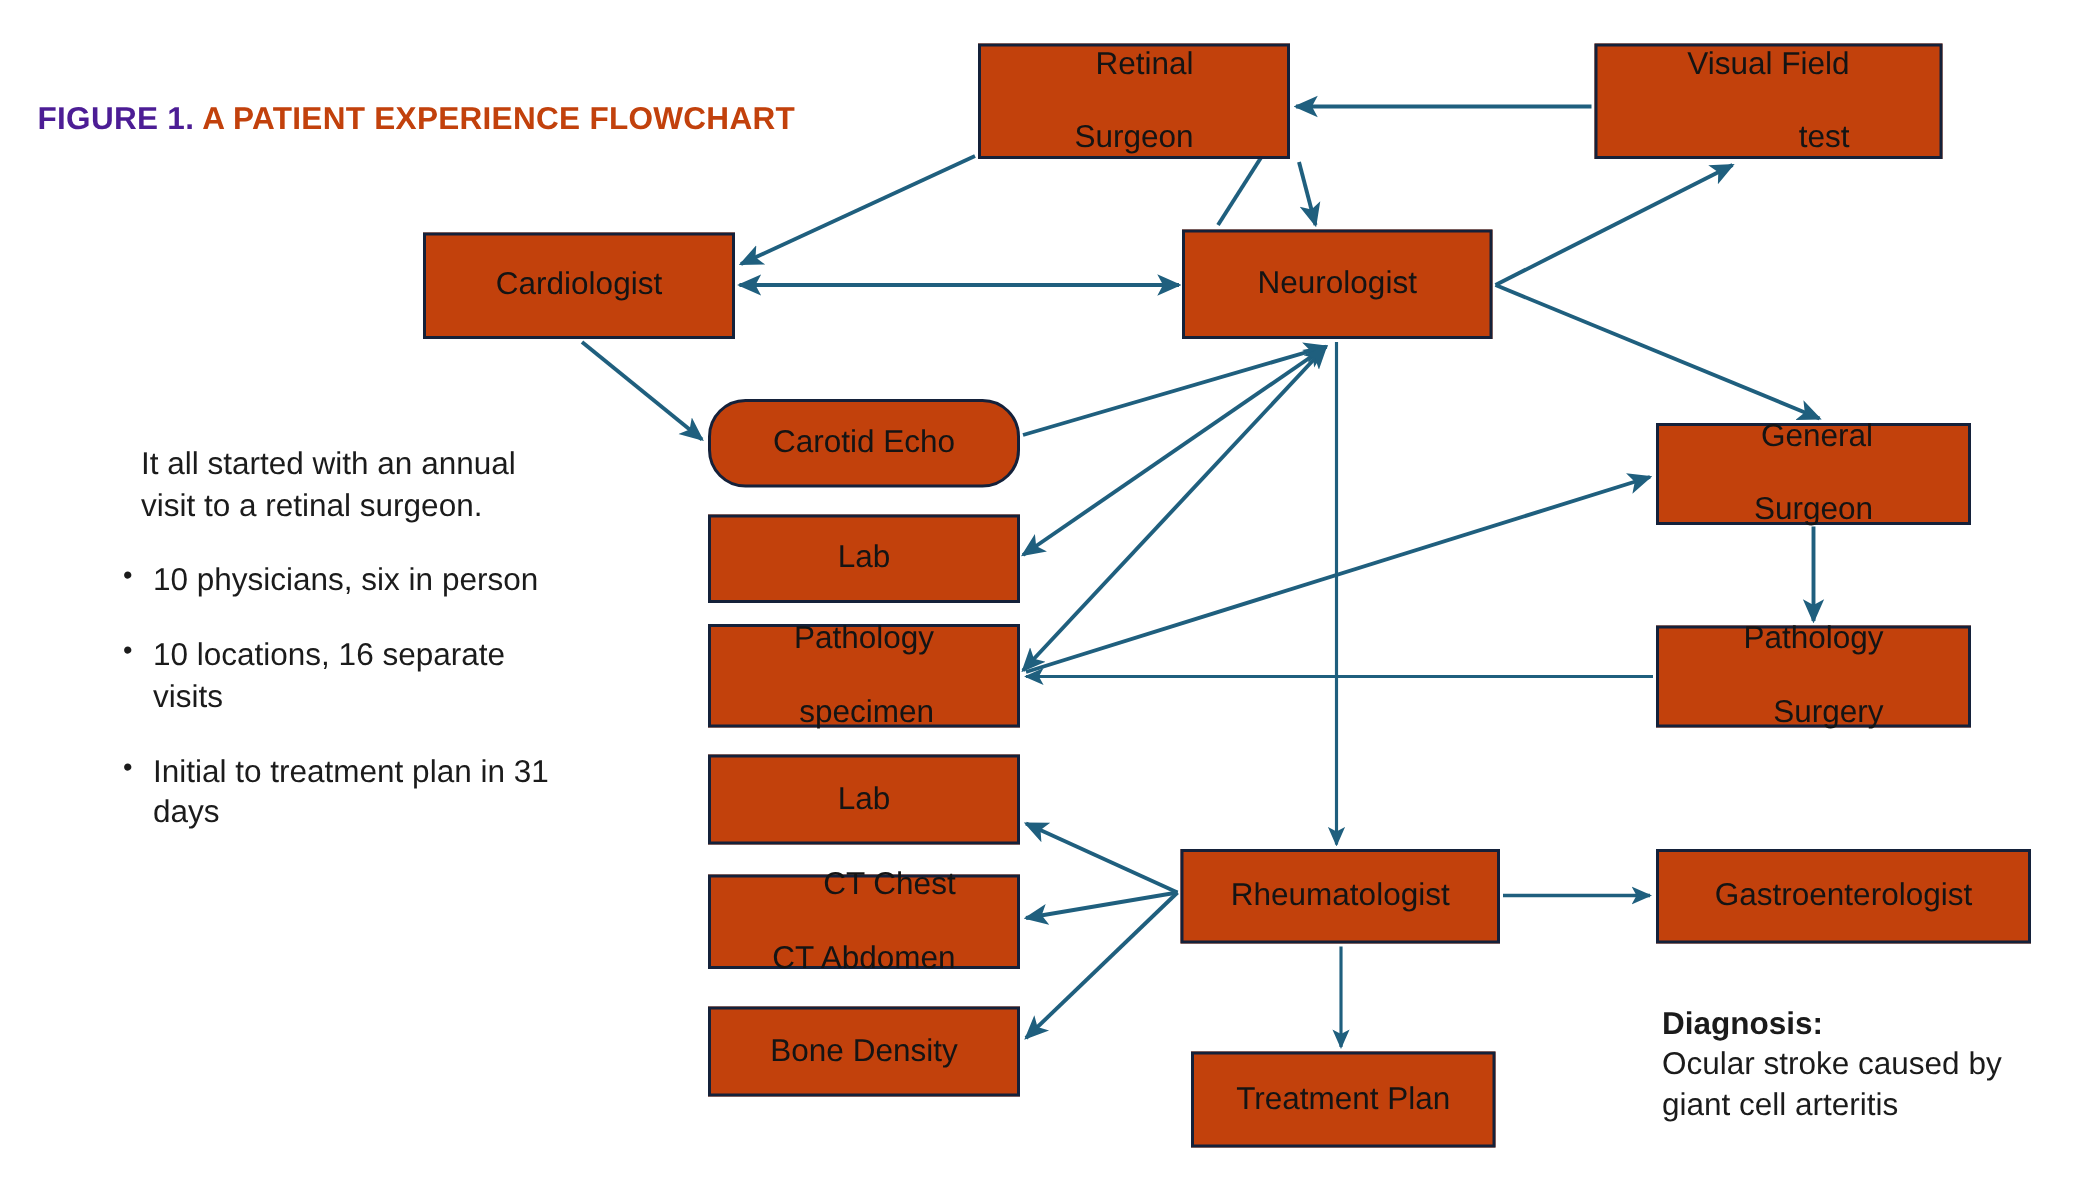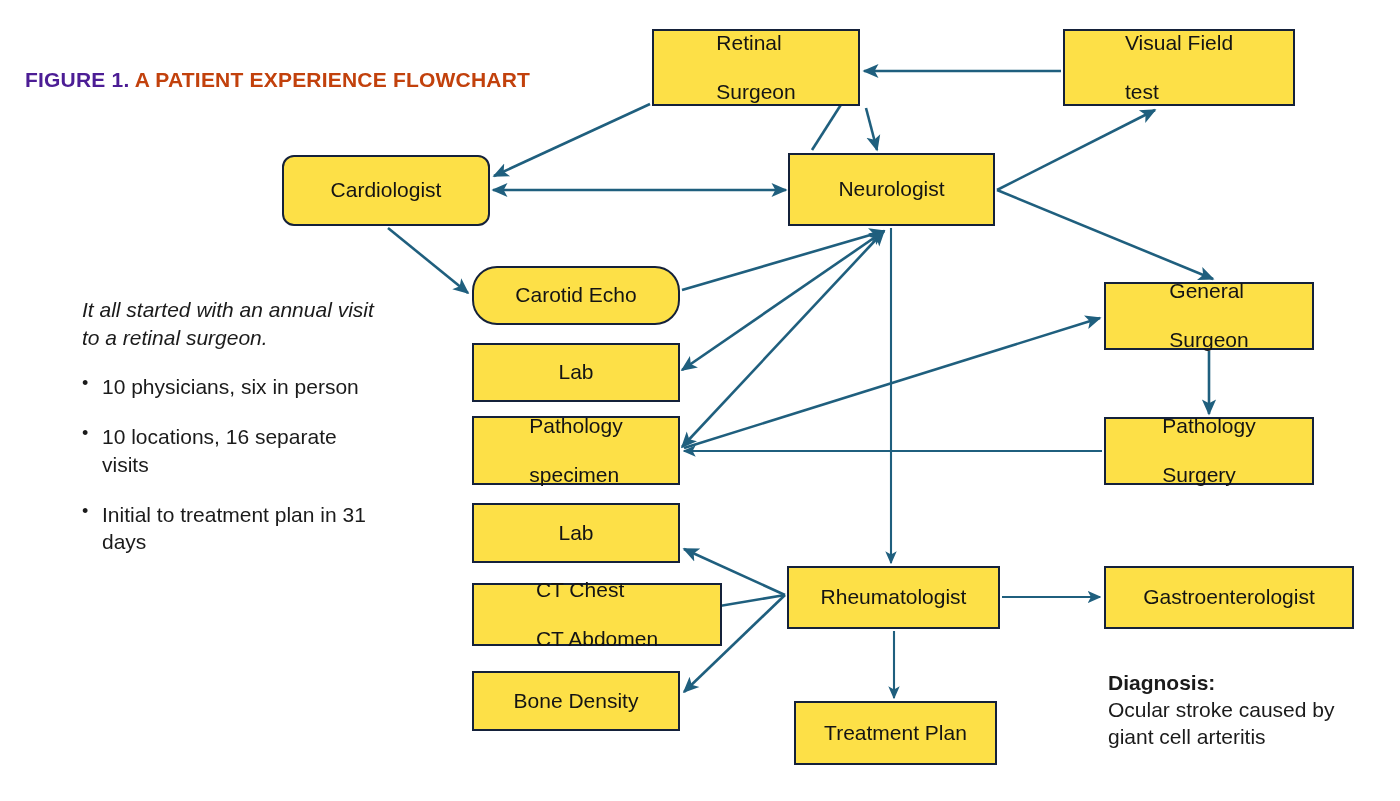--- a/index.html
+++ b/index.html
@@ -19,21 +19,21 @@
     white-space:nowrap;
   }
   .fig-title .num{color:#4c1d95;}
   .fig-title .rest{color:#c2410c;}
 
   
   .narrative{
     position:absolute;left:78px;top:296px;width:300px;
     font-size:21px;line-height:1.32;color:#1b1b1b;
   }
-  .narrative .lead{margin:0 0 22px 4px;font-style:italic;}
+  .narrative .lead{margin:0 0 22px 16px;}
   .bullets{list-style:none;margin:0;padding:0;}
   .bullets li{
     position:relative;padding-left:24px;margin-bottom:22px;line-height:1.32;
   }
   .bullets li::before{
     content:"\2022";position:absolute;left:4px;top:-1px;font-size:18px;
   }
 
   
   .diagnosis{
@@ -42,24 +42,24 @@
   }
   .diagnosis .dx-label{font-weight:bold;display:block;}
 
   
   #arrows{position:absolute;left:0;top:0;width:1400px;height:801px;}
 
   
   .node{
     position:absolute;
     border:2.5px solid #14213a;
-    background:#fde047;
+    background:#c2410c;
     box-sizing:border-box;
     display:flex;align-items:center;justify-content:center;
-    text-align:left;
+    text-align:right;
     font-size:21px;
     line-height:1.17;
     color:#141414;
     z-index:5;
   }
   .node span{display:block;}
 </style>
 </head>
 <body>
 
@@ -137,21 +137,21 @@
   <div class="node" style="left:652px;top:29px;width:208px;height:77px;">
     <span><span>Retinal</span><br>
           <span>Surgeon</span></span>
   </div>
 
   <div class="node" style="left:1063px;top:29px;width:232px;height:77px;">
     <span><span>Visual Field</span><br>
           <span>test</span></span>
   </div>
 
-  <div class="node" style="left:282px;top:155px;width:208px;height:71px;border-radius:12px;">
+  <div class="node" style="left:282px;top:155px;width:208px;height:71px;">
     <span>Cardiologist</span>
   </div>
 
   <div class="node" style="left:788px;top:153px;width:207px;height:73px;">
     <span>Neurologist</span>
   </div>
 
   <div class="node" style="left:472px;top:266px;width:208px;height:59px;border-radius:25px;">
     <span>Carotid Echo</span>
   </div>
@@ -172,21 +172,21 @@
 
   <div class="node" style="left:1104px;top:417px;width:210px;height:68px;">
     <span><span>Pathology</span><br>
           <span>Surgery</span></span>
   </div>
 
   <div class="node" style="left:472px;top:503px;width:208px;height:60px;">
     <span>Lab</span>
   </div>
 
-  <div class="node" style="left:472px;top:583px;width:250px;height:63px;">
+  <div class="node" style="left:472px;top:583px;width:208px;height:63px;">
     <span><span>CT Chest</span><br>
           <span>CT Abdomen</span></span>
   </div>
 
   <div class="node" style="left:472px;top:671px;width:208px;height:60px;">
     <span>Bone Density</span>
   </div>
 
   <div class="node" style="left:787px;top:566px;width:213px;height:63px;">
     <span>Rheumatologist</span>

